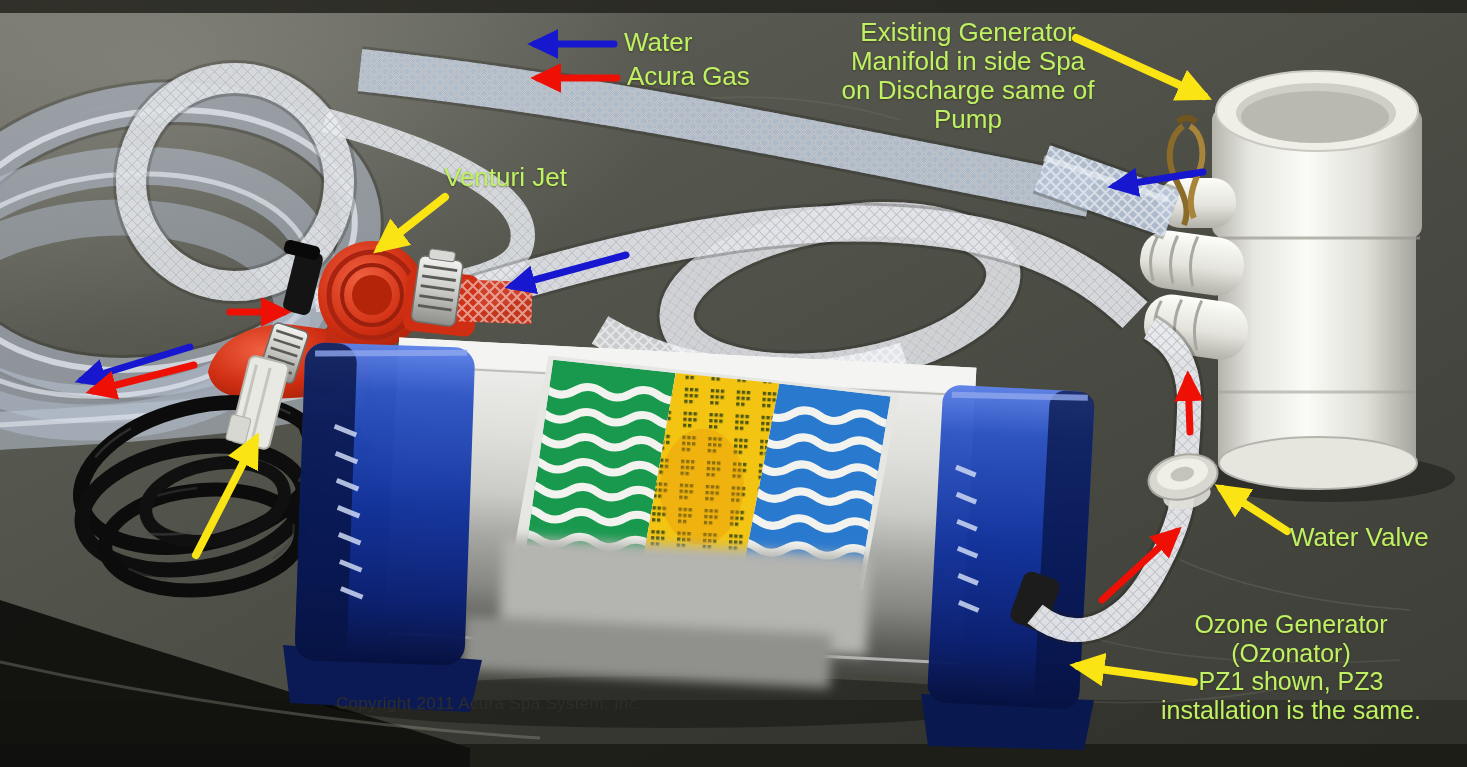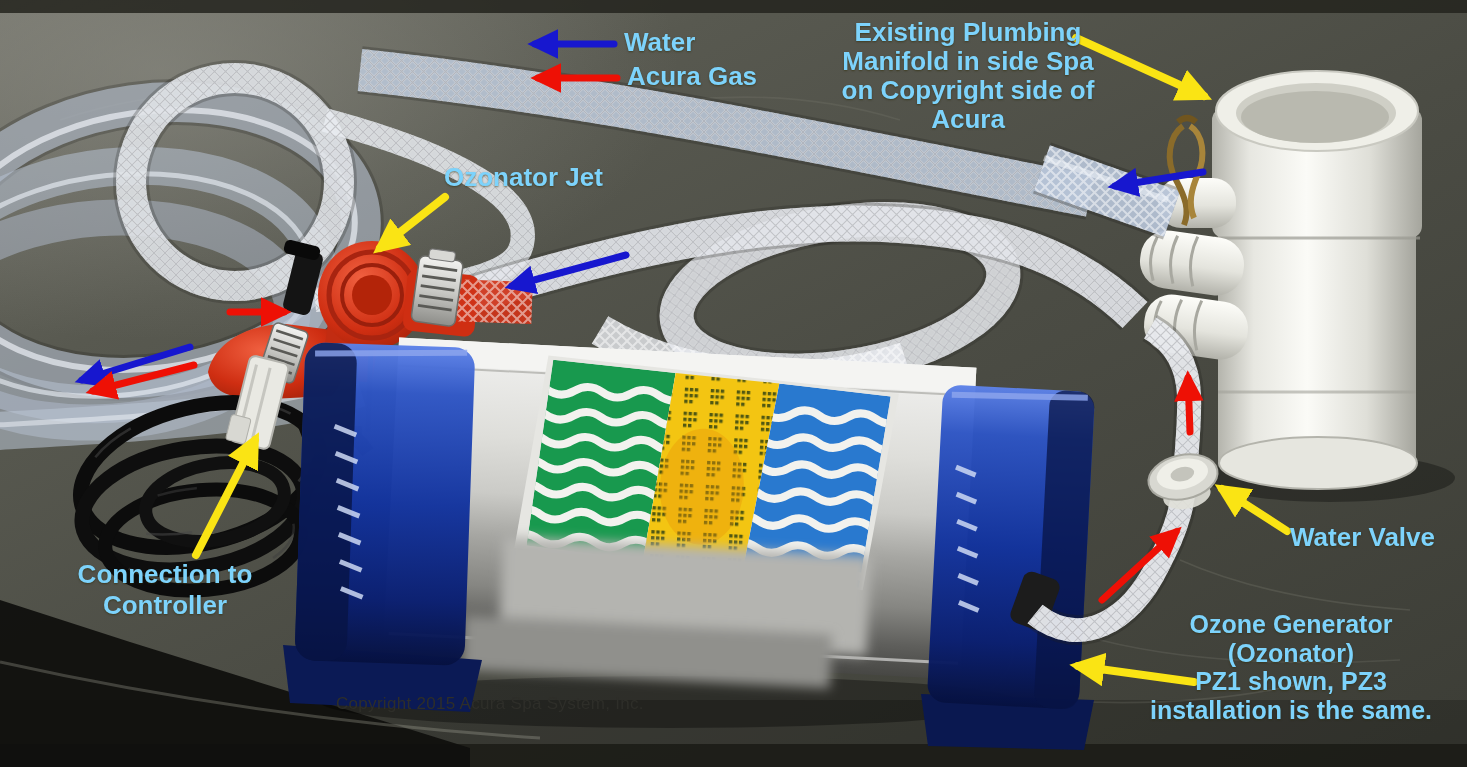--- a/index.html
+++ b/index.html
@@ -1,19 +1,19 @@
 <!DOCTYPE html>
 <html><head>
 <meta charset="utf-8">
 <style>
   html,body{margin:0;padding:0;background:#1d1d19;}
   .stage{position:relative;width:1467px;height:767px;overflow:hidden;
          font-family:"Liberation Sans",sans-serif;background:#4b4c44;}
   .stage svg.scene{position:absolute;left:0;top:0;}
-  .lbl{position:absolute;color:#7dd3fc;font-weight:bold;font-size:26px;line-height:1.12;
+  .lbl{position:absolute;color:#bef264;font-weight:normal;font-size:26px;line-height:1.12;
        white-space:nowrap;text-shadow:0 1px 2px rgba(45,40,0,.55);}
   .block{text-align:center;white-space:normal;}
   .lbl-water{left:624px;top:28px;}
   .lbl-ozonegas{left:627px;top:62px;}
   .lbl-manifold{left:786px;top:18px;width:364px;line-height:29px;}
   .lbl-venturi{left:444px;top:163px;}
   .lbl-connection{left:40px;top:559px;width:250px;line-height:31px;}
   .lbl-checkvalve{left:1290px;top:523px;}
   .lbl-ozonator{left:1112px;top:610px;width:358px;font-size:25px;line-height:28.5px;}
   .lbl-copyright{left:336px;top:694px;color:#2e2e29;font-weight:400;font-size:17px;
@@ -373,36 +373,32 @@
     <path d="M196,555 L255,440" marker-end="url(#mY)"></path>
     <path d="M1287,531 L1222,489" marker-end="url(#mY)"></path>
     <path d="M1194,682 L1078,666" marker-end="url(#mY)"></path>
   </g>
 </svg>
 
   <div class="lbl lbl-water">Water</div>
   <div class="lbl lbl-ozonegas">Acura Gas</div>
 
   <div class="lbl block lbl-manifold">
-    <div>Existing Plumbing</div>
+    <div>Existing Generator</div>
     <div>Manifold in side Spa</div>
-    <div>on Copyright side of</div>
-    <div>Acura</div>
+    <div>on Discharge same of</div>
+    <div>Pump</div>
   </div>
 
-  <div class="lbl lbl-venturi">Ozonator Jet</div>
-
-  <div class="lbl block lbl-connection">
-    <div>Connection to</div>
-    <div>Controller</div>
-  </div>
+  <div class="lbl lbl-venturi">Venturi Jet</div>
+
 
   <div class="lbl lbl-checkvalve">Water Valve</div>
 
   <div class="lbl block lbl-ozonator">
     <div>Ozone Generator</div>
     <div>(Ozonator)</div>
     <div>PZ1 shown, PZ3</div>
     <div>installation is the same.</div>
   </div>
 
-  <div class="lbl lbl-copyright">Copyright 2015 Acura Spa System, Inc.</div>
+  <div class="lbl lbl-copyright">Copyright 2011 Acura Spa System, Inc.</div>
 </div>
 
 </body></html>

